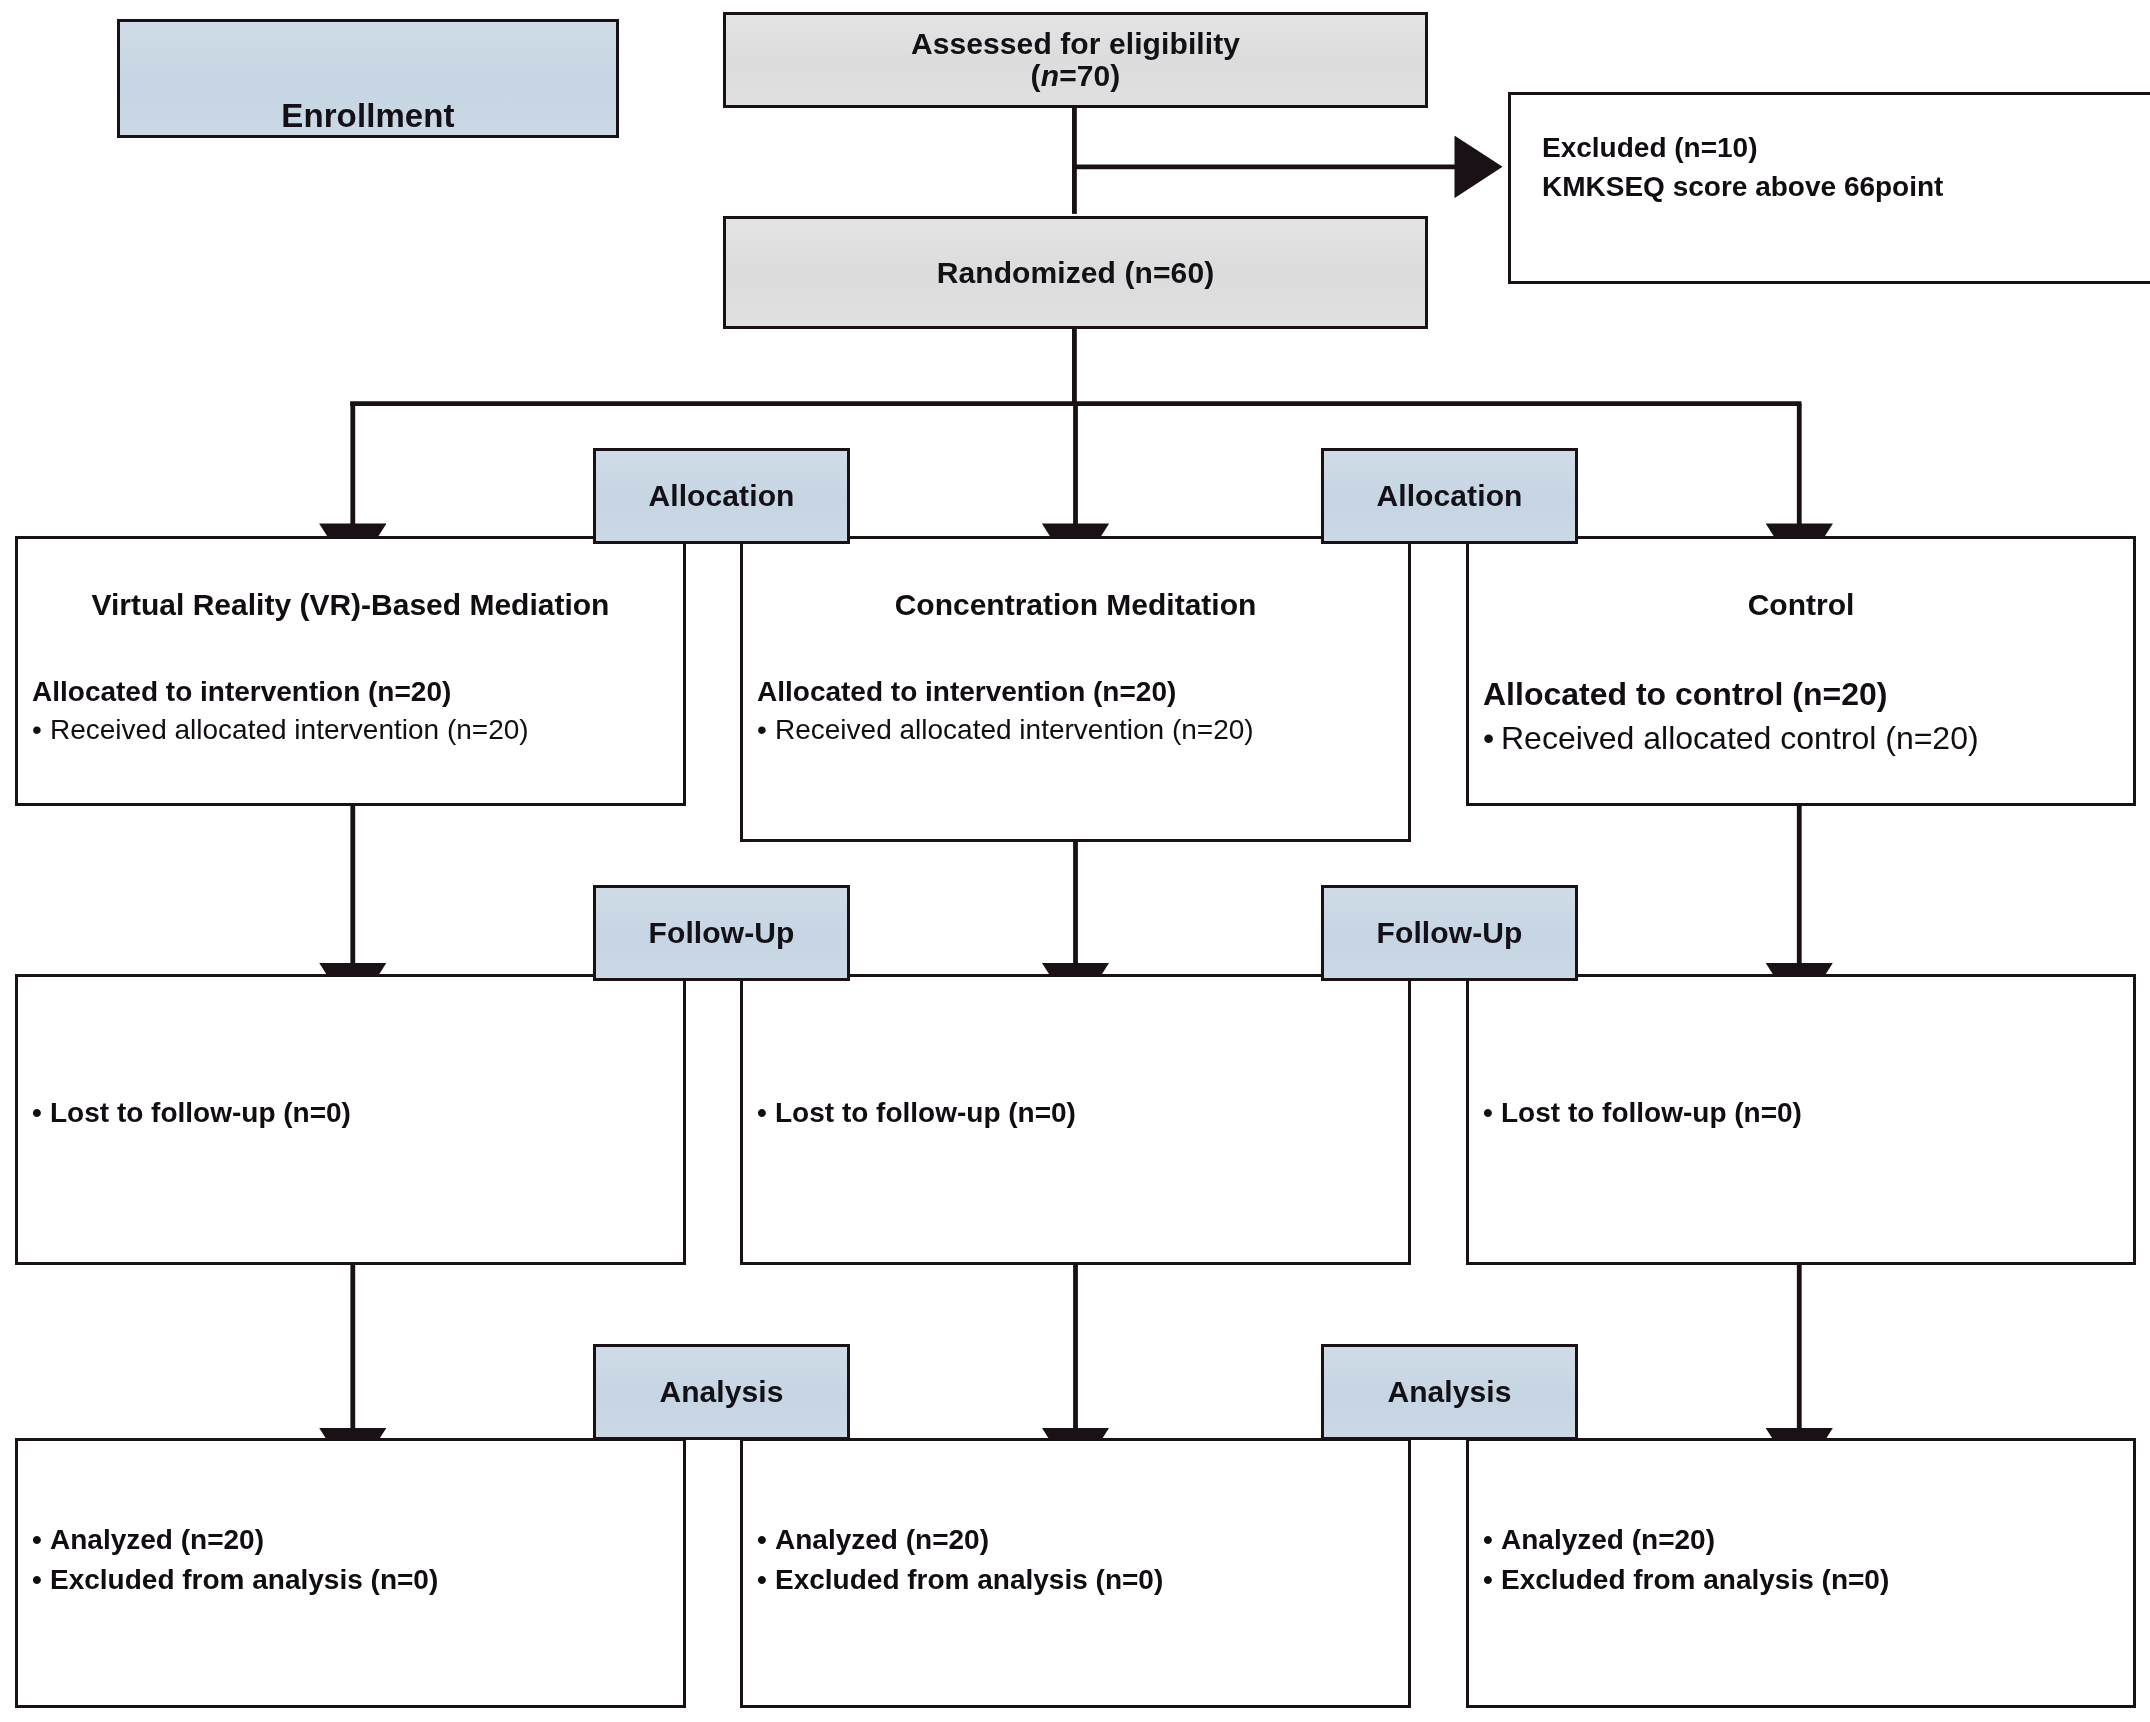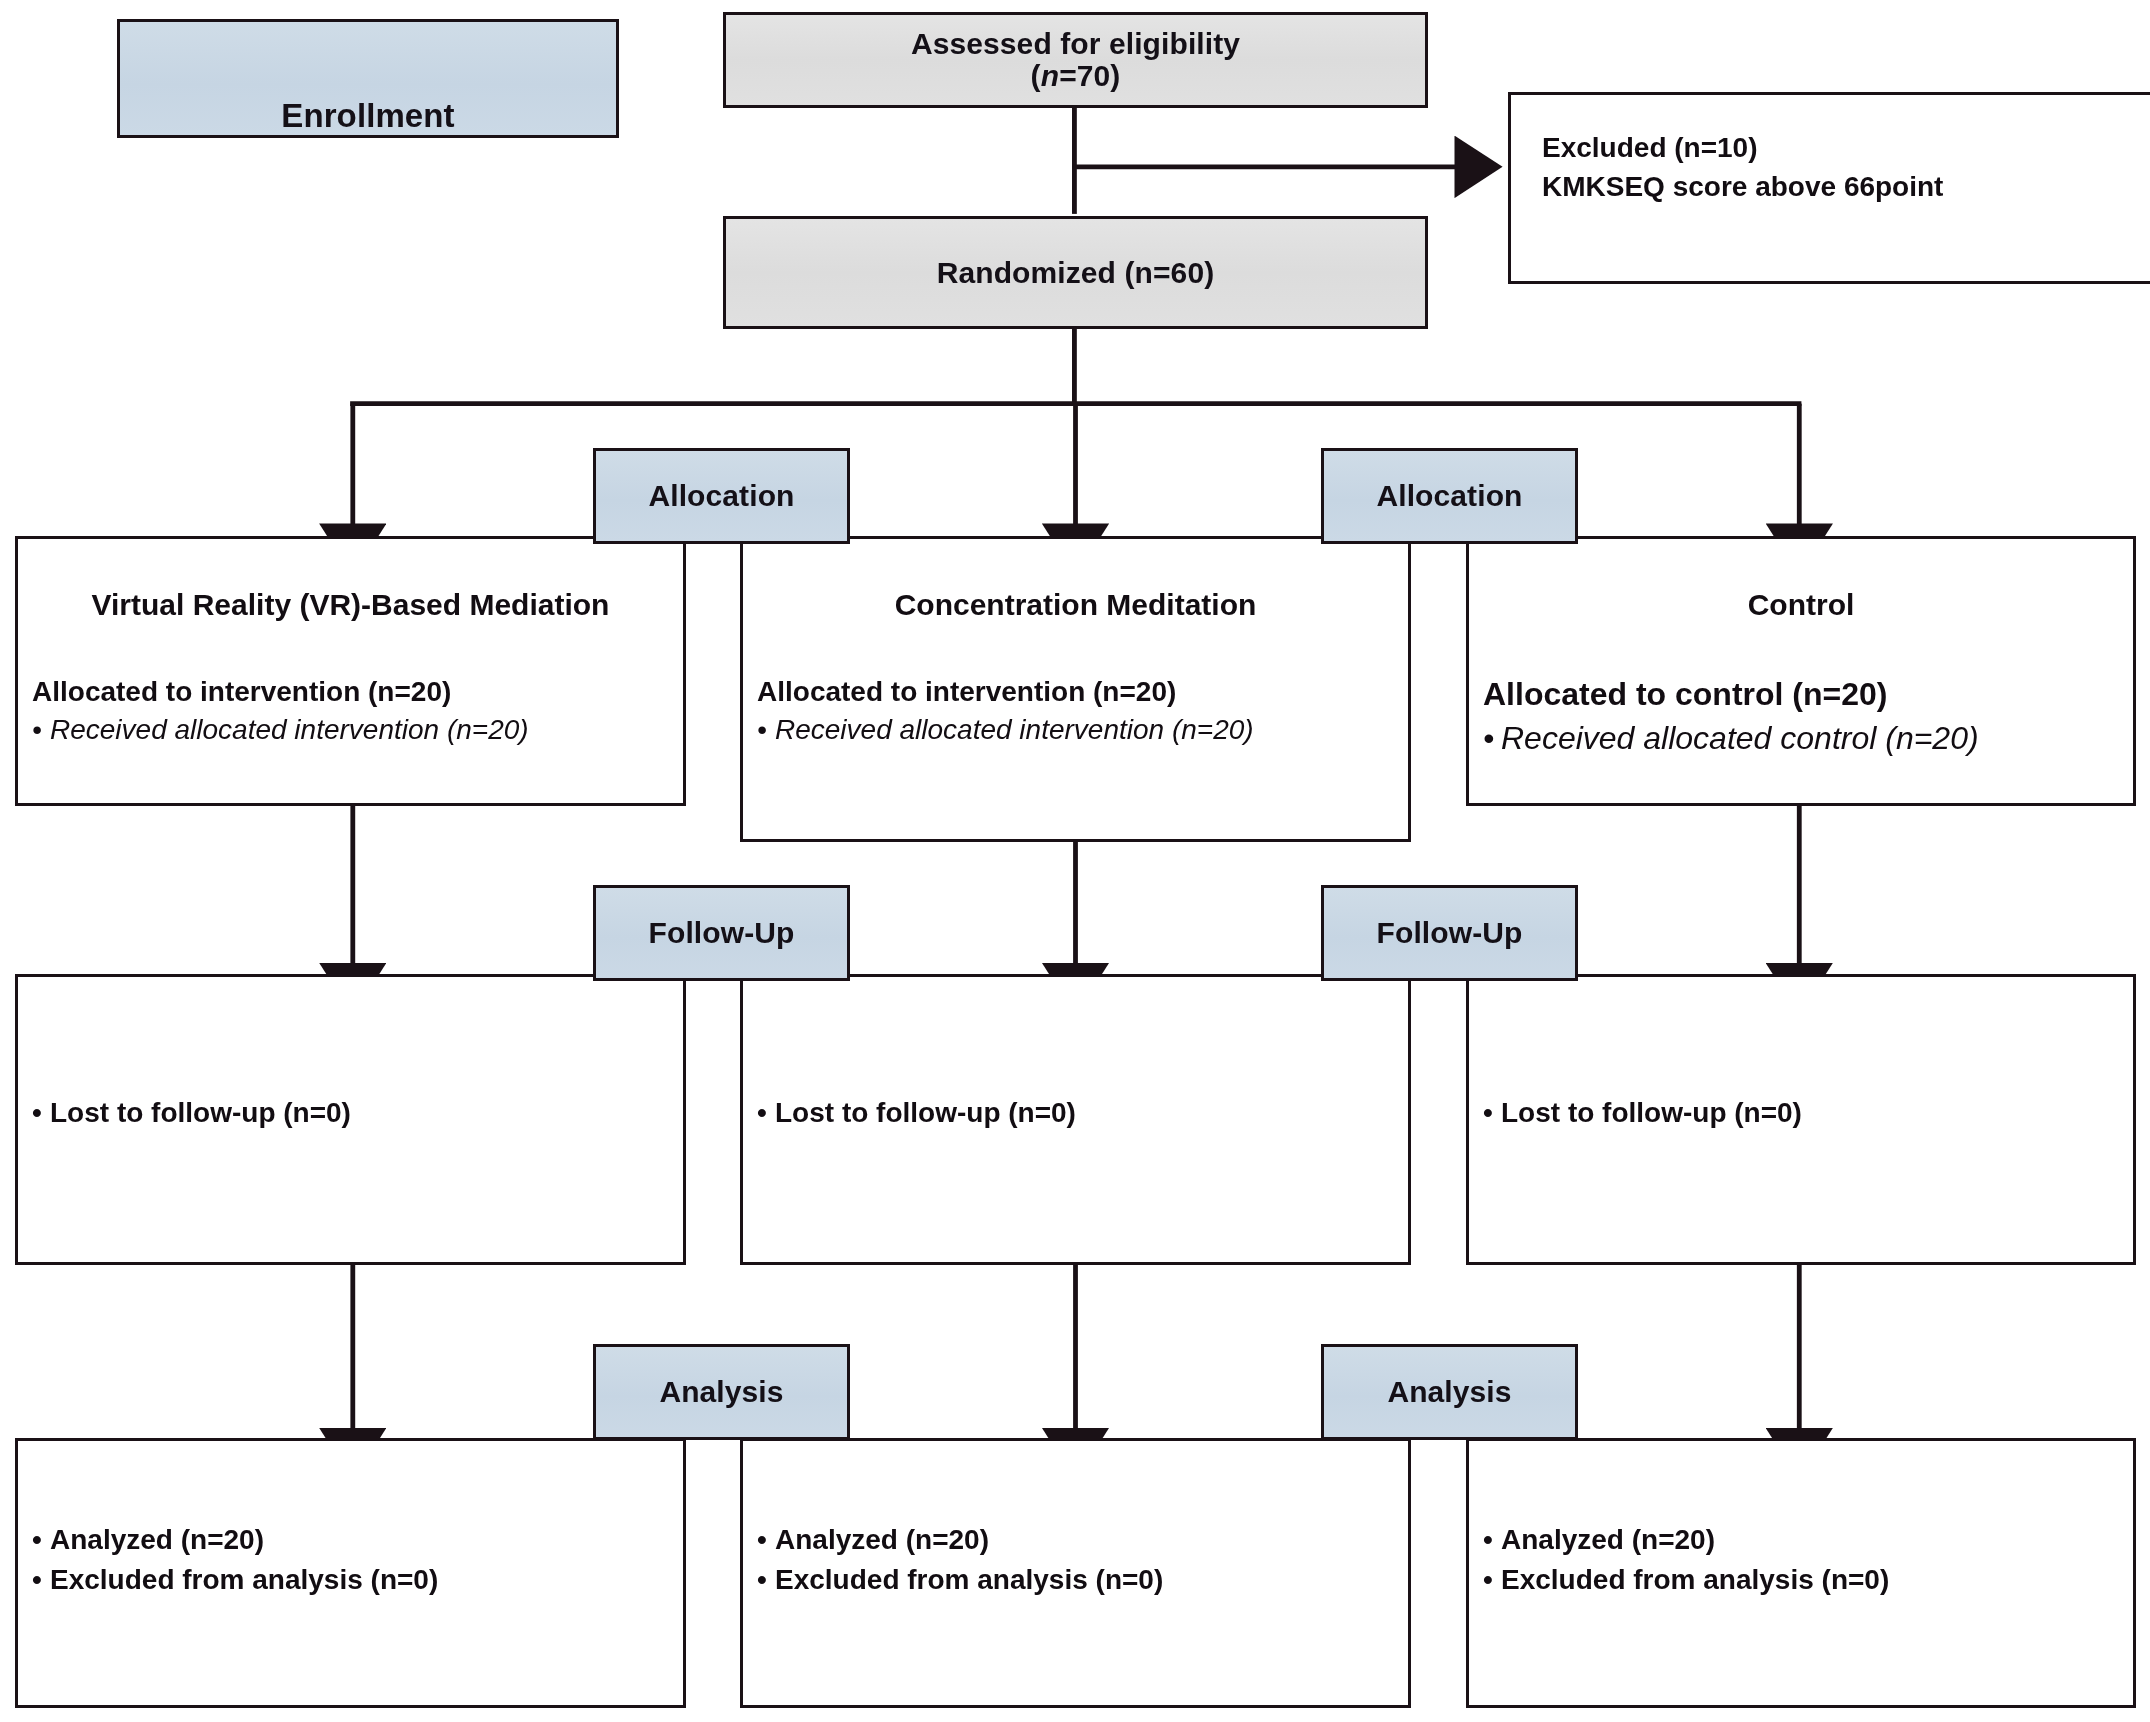--- a/index.html
+++ b/index.html
@@ -11,21 +11,21 @@
   .box.blue{background:linear-gradient(180deg,#cfdce7 0%,#c6d5e3 55%,#cbd9e6 100%);}
   .box.grey{background:linear-gradient(180deg,#e4e4e4 0%,#dcdcdc 50%,#e0e0e0 100%);}
 
   .ctr{display:flex;align-items:center;justify-content:center;text-align:center;}
   .stage-label{font-weight:bold;color:#141017;letter-spacing:0.1px;}
 
   .hdr{position:absolute;left:0;right:0;text-align:center;font-weight:bold;color:#120d12;}
   .body-txt{position:absolute;color:#120d12;}
   .ln{display:block;white-space:nowrap;}
   .ln.b{font-weight:bold;}
-  .ln.r{font-weight:normal;font-style:italic;}
+  .ln.r{font-weight:normal;}
   .bul{display:inline-block;width:18px;}
   i.n{font-style:italic;}
 </style>
 </head>
 <body>
 
 <div id="stage">
 
   <svg class="lines" viewBox="0 0 4024 3223">
     <defs>

